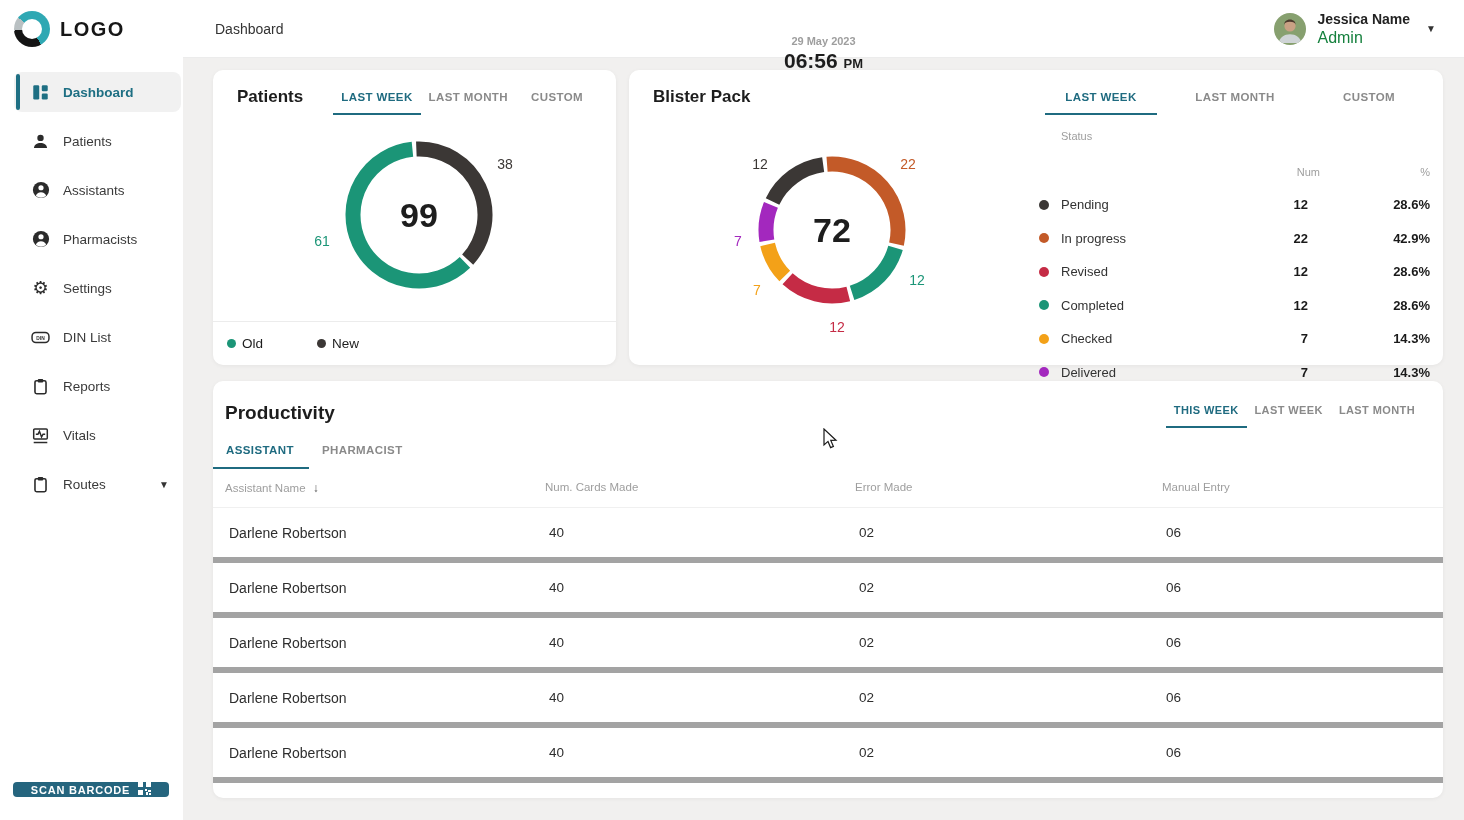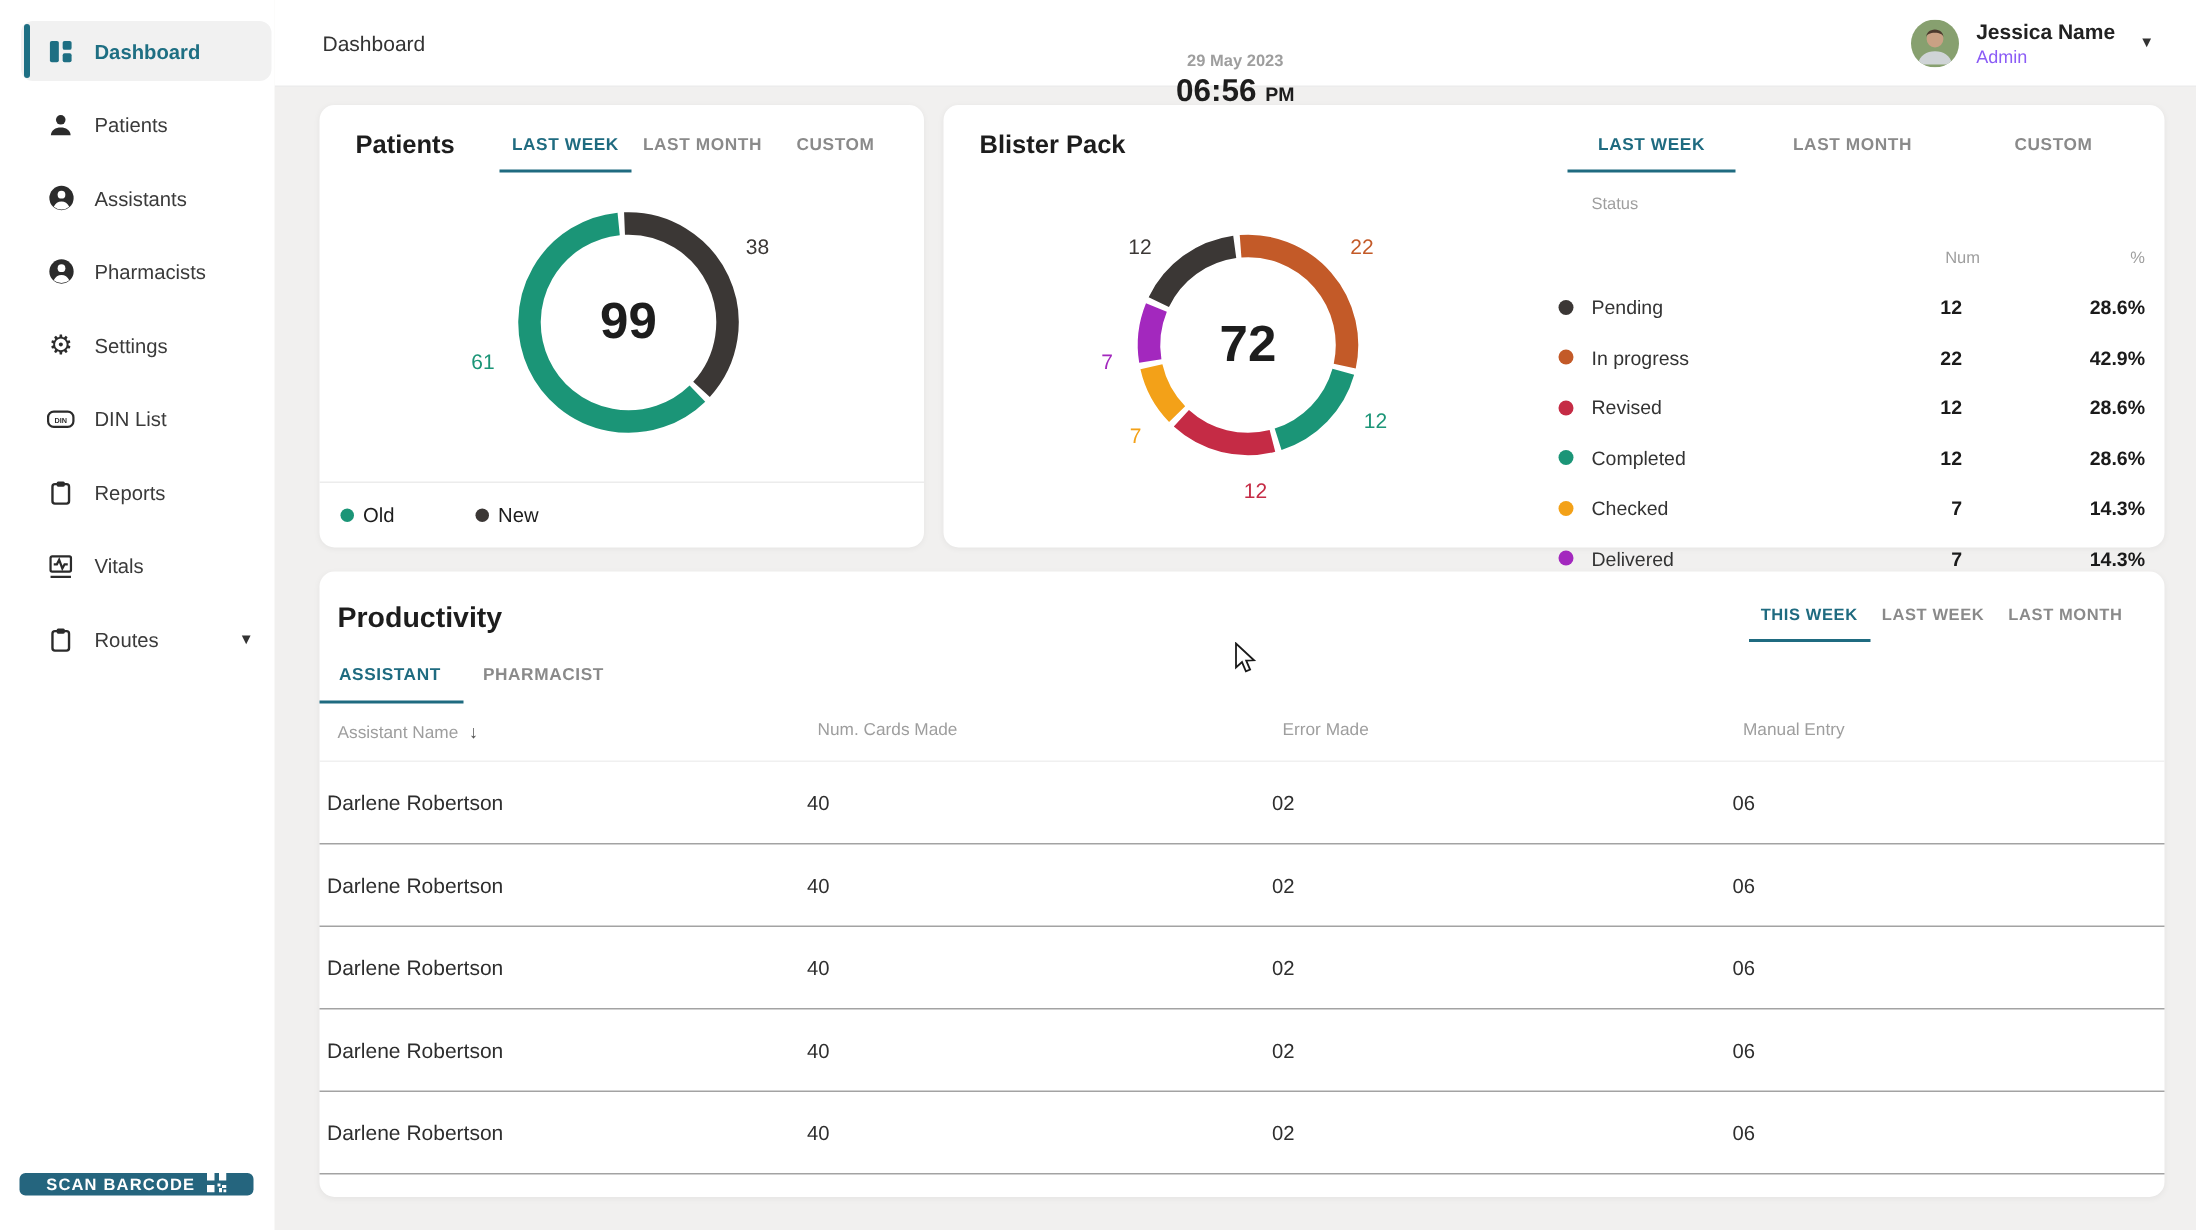--- a/index.html
+++ b/index.html
@@ -43,21 +43,21 @@
     display:flex; align-items:center; position:relative; flex:none; }
   .breadcrumb { margin-left:32px; font-size:14px; color:#333; }
   .clock { position:absolute; left:50%; transform:translateX(-50%); text-align:center; top:8px; }
   .date { font-size:11px; color:#9e9e9e; font-weight:700;margin-top:27px; }
   .time { font-size:21px; font-weight:700; color:#1d1d1d; margin-top:2px; }
   .meridiem { font-size:13px; }
   .user { margin-left:auto; display:flex; align-items:center; padding-right:28px; cursor:pointer; }
   .avatar { width:32px; height:32px; border-radius:50%; overflow:hidden; flex:none; }
   .user-text { margin-left:11px; }
   .user-name { font-size:14px; font-weight:700; color:#222; }
-  .user-role { font-size:12px; color:#8b5cf6; margin-top:2px; }
+  .user-role { font-size:16px; color:#15803d; margin-top:2px; }
   .user-caret { font-size:10px; color:#333; margin-left:16px; }
 
   .content { flex:1; padding:12px 21px 0 30px; }
   .row-top { display:flex; gap:13px; }
   .card { background:#fff; border-radius:10px; box-shadow:0 1px 4px rgba(0,0,0,.05); }
 
   
   .tabs { margin-left:auto; display:flex; }
   .tab { font-size:11.5px; font-weight:600; letter-spacing:.4px; color:#8a8a8a;
     padding:7px 8px 10px; border-bottom:2px solid transparent; text-align:center; cursor:pointer; }
@@ -104,33 +104,37 @@
   .prod-card { margin-top:16px; height:417px; position:relative; }
   .prod-head { display:flex; align-items:center; padding:16px 20px 0 12px; }
   .prod-title { font-size:19px; font-weight:700; color:#1d1d1d; }
   .tabs-period .tab { min-width:80px; font-size:11px; }
   .role-tabs { display:flex; margin-top:8px; padding-left:0; }
   .role-tabs .tab { font-size:11.5px; padding:8px 15px 11px 13px; min-width:70px; }
   .ptable-head { display:grid; grid-template-columns:320px 310px 307px 1fr;
     padding:12px 0 12px 12px; color:#9e9e9e; font-size:11.5px; border-bottom:1px solid #f0f0f0; }
   .sort-arrow { color:#555; font-size:12px; margin-left:4px; }
   .p-row { display:grid; grid-template-columns:320px 310px 307px 1fr; align-items:center;
-    height:55px; padding-left:5px; border-bottom:1px solid #a3a3a3; }
+    height:55px; padding-left:16px; border-bottom:6px solid #a3a3a3; }
   .p-row .cell-name { font-size:14px; color:#2e2e2e; }
   .p-row .cell-num { font-size:13.5px; color:#2e2e2e; }
 
   
   .cursor { position:absolute; left:822px; top:428px; z-index:9; pointer-events:none; }
 </style>
 </head>
 <body>
 
 <div class="app">
 
   <aside class="sidebar">
+    <div class="logo-row">
+      <div class="logo-mark"></div>
+      <span class="logo-text">LOGO</span>
+    </div>
     <nav class="nav">
   <div class="nav-item active">
     <span class="nav-icon">
             <svg width="17" height="17" viewBox="0 0 16 16" fill="currentColor">
               <rect x="1.2" y="1.2" width="5.6" height="13.4" rx="1.2"></rect>
               <rect x="9.2" y="1.2" width="5.6" height="5.6" rx="1.2"></rect>
               <rect x="9.2" y="9" width="5.6" height="5.6" rx="1.2"></rect>
             </svg>
           </span>
     <span class="nav-label">Dashboard</span>

